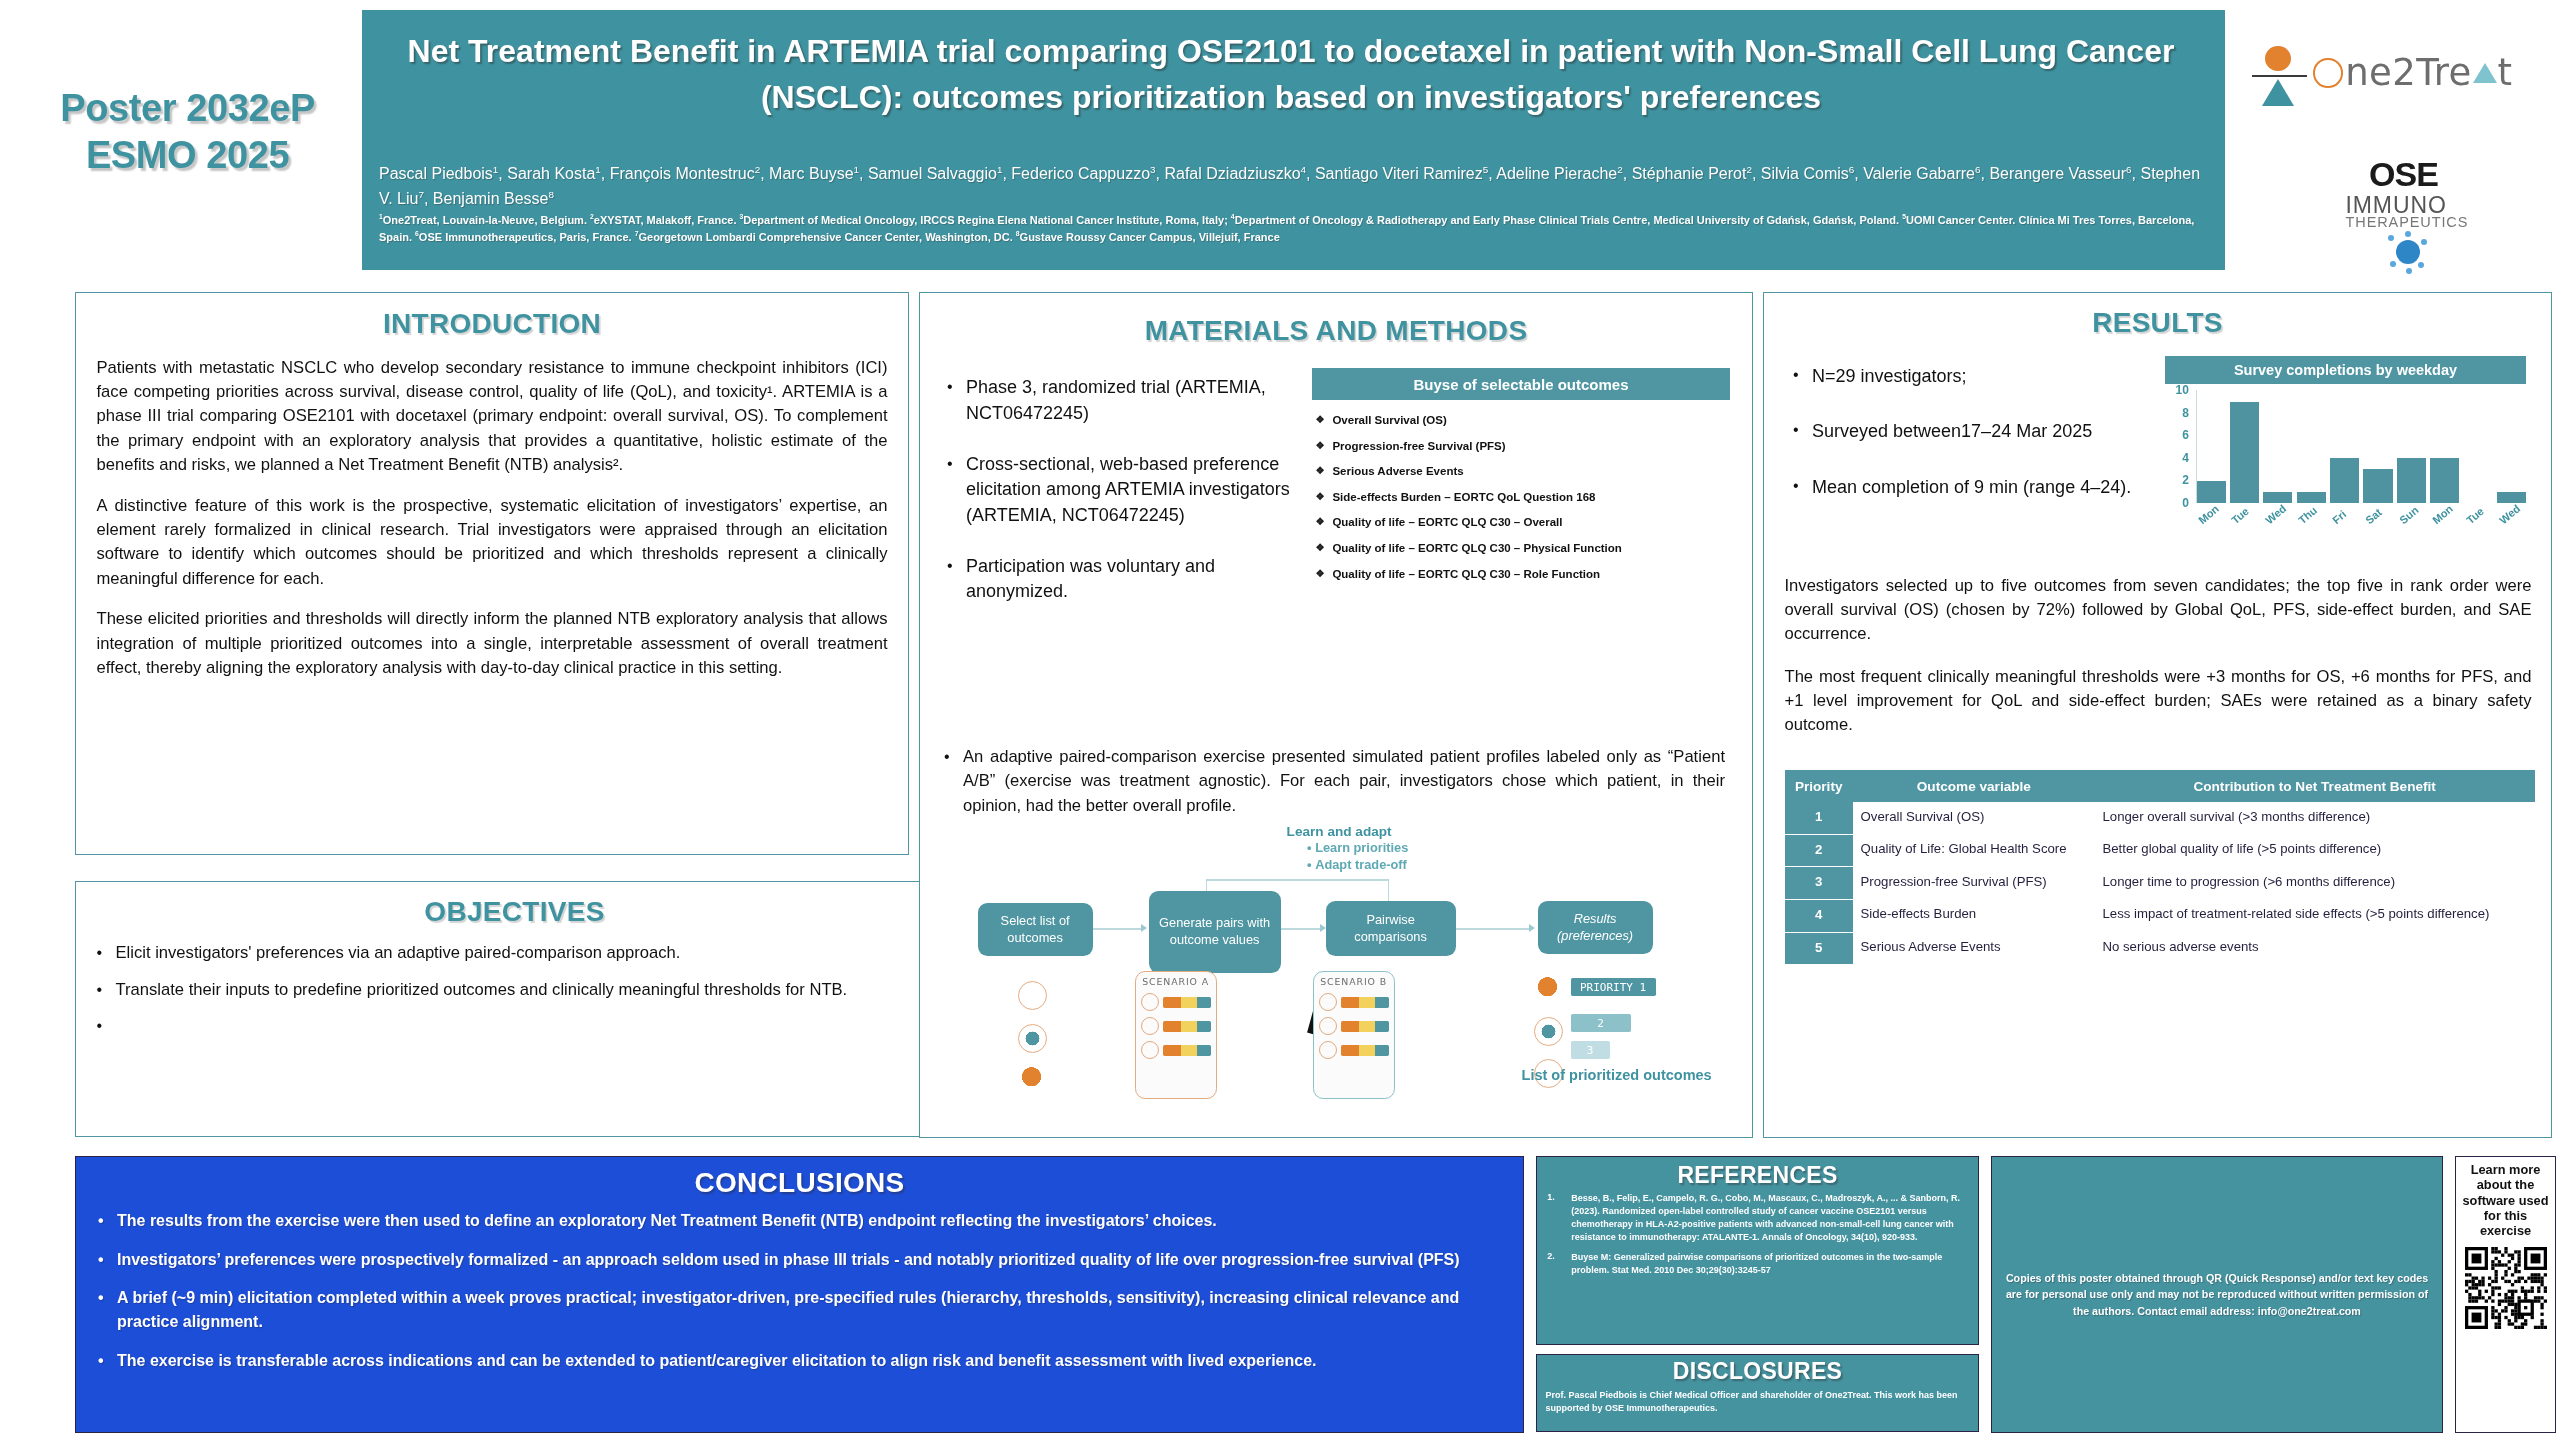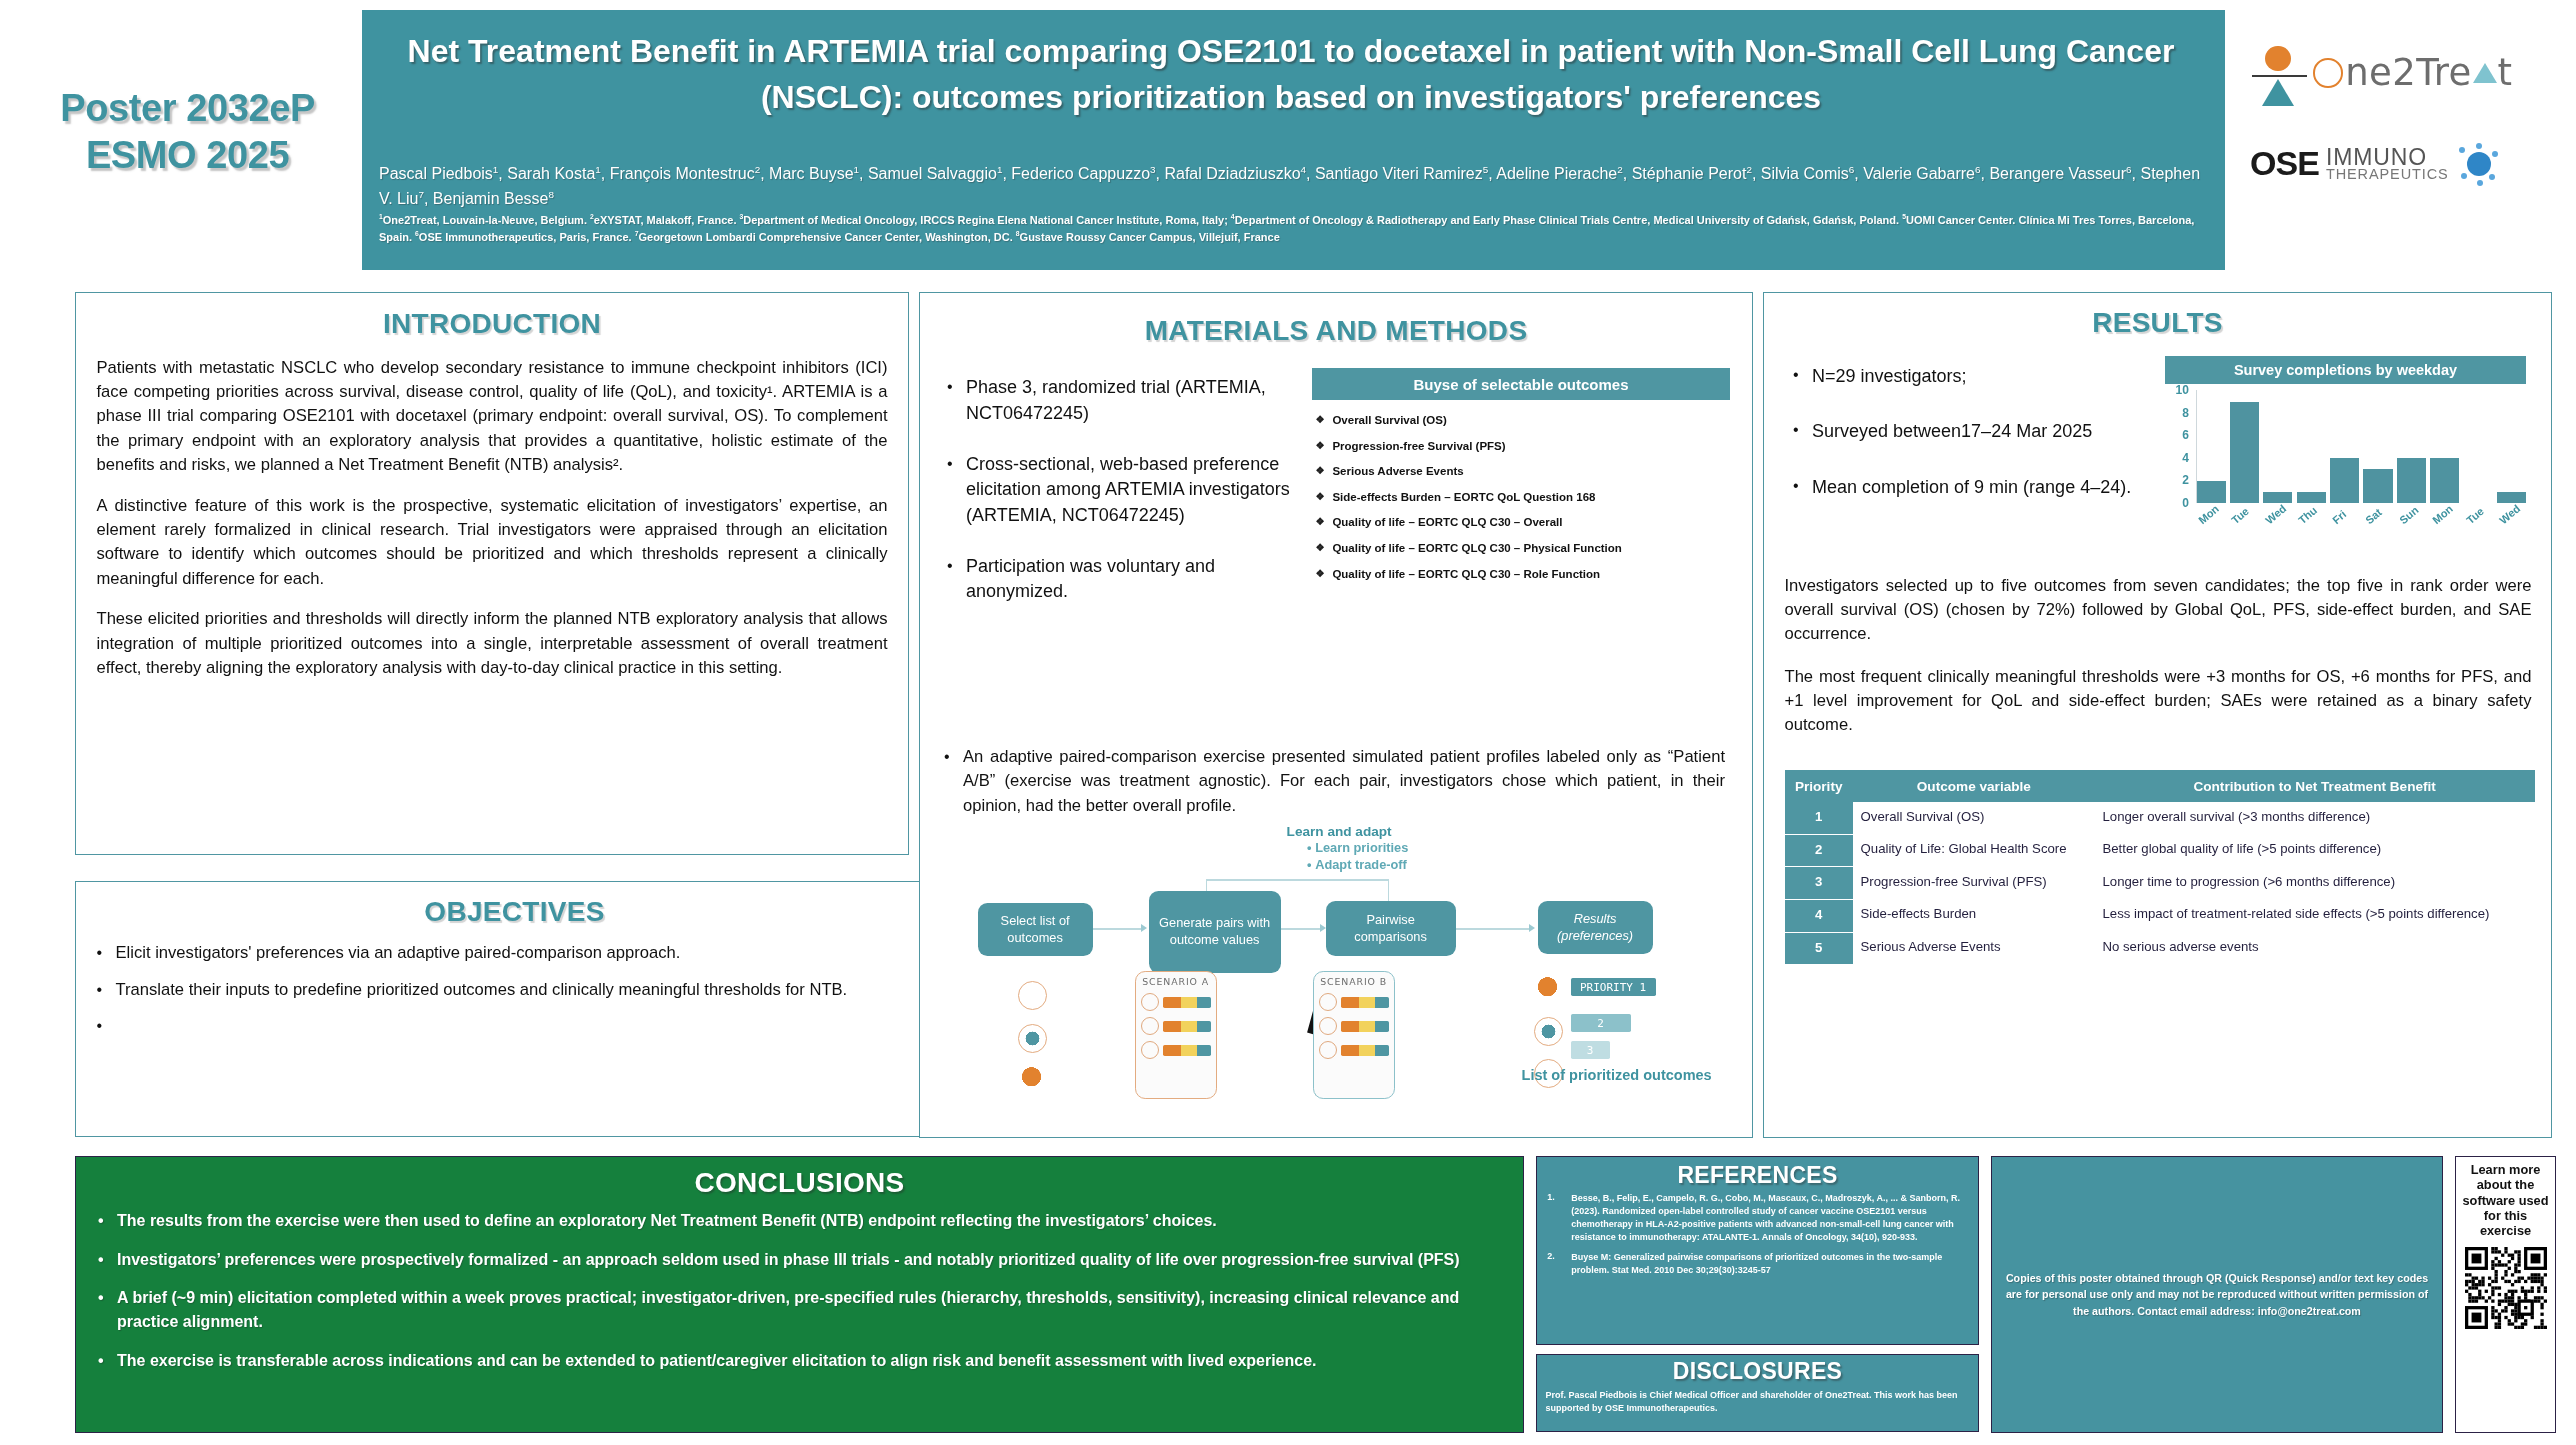--- a/index.html
+++ b/index.html
@@ -21,21 +21,21 @@
   
   #logo-block{position:absolute;left:2250px;top:19px;width:307px;height:230px;}
   .o2t-row{display:flex;align-items:center;height:77px;margin-top:15.3px;}
   .o2t-mark{position:relative;width:63px;height:68px;flex:0 0 63px;}
   .o2t-circle{position:absolute;left:15.3px;top:6.8px;width:25.6px;height:25.6px;border-radius:50%;background:#e2822e;}
   .o2t-bar{position:absolute;left:1.7px;top:36px;width:55px;height:2.6px;background:#3a3a3a;}
   .o2t-tri{position:absolute;left:12px;top:40px;width:0;height:0;border-left:16px solid transparent;border-right:16px solid transparent;border-bottom:27px solid #3f93a0;}
   .o2t-word{font-size:37px;color:#6d6d6d;letter-spacing:0.4px;font-family:"DejaVu Sans",sans-serif;display:flex;align-items:center;}
   .o2t-o{display:inline-block;width:25.6px;height:25.6px;border:2.1px solid #e2822e;border-radius:50%;margin-right:2.6px;}
   .o2t-delta{display:inline-block;width:0;height:0;border-left:12px solid transparent;border-right:12px solid transparent;border-bottom:20.5px solid #7fc3cf;margin:0 0.9px;}
-  .ose-row{display:flex;align-items:center;margin-top:31px;}
+  .ose-row{display:flex;align-items:center;margin-top:44px;flex-direction:column;}
   .ose-bold{font-size:34px;font-weight:bold;color:#1b1b1b;letter-spacing:-0.9px;}
   .ose-stack{margin-left:6.8px;line-height:.96;}
   .ose-l1{font-size:23px;color:#555;letter-spacing:0.9px;}
   .ose-l2{font-size:14.5px;color:#777;letter-spacing:0.9px;}
   .ose-virus{margin-left:8.5px;width:43px;height:43px;position:relative;}
   .ose-virus .vb{position:absolute;left:9.4px;top:9.4px;width:24px;height:24px;border-radius:50%;background:#2f86c7;}
   .ose-virus .sp{position:absolute;width:6px;height:6px;border-radius:50%;background:#5aa7dd;}
 
   
   .panel{position:absolute;background:#fff;border:1.7px solid #4f96a2;box-sizing:border-box;}
@@ -105,21 +105,21 @@
   .xlab{flex:1;font-size:11px;color:#3f93a0;font-weight:bold;transform:rotate(-40deg);transform-origin:top left;white-space:nowrap;}
   #res-paras{position:absolute;left:20.5px;top:281px;width:747px;}
   #res-paras p{margin:0 0 19px;font-size:16.6px;line-height:1.45;text-align:justify;color:#111;}
   #res-table{position:absolute;left:20.5px;top:477px;width:750px;border-collapse:collapse;}
   #res-table th{background:#4f96a2;color:#fff;font-size:13.6px;font-weight:bold;padding:8.5px 5.1px;text-align:center;}
   #res-table td{font-size:13.2px;color:#231f3d;padding:6px 7.7px;vertical-align:top;line-height:1.3;}
   #res-table td.pri{background:#4f96a2;color:#fff;text-align:center;font-weight:bold;width:53px;vertical-align:bottom;padding-bottom:8.5px;}
   #res-table tr td.pri{border-bottom:1.7px solid #fff;}
 
   
-  #p-conc{left:75px;top:1156px;width:1449px;height:277px;background:#15803d;border:1.7px solid #2c2246;box-sizing:border-box;padding:6.8px 22px;position:absolute;}
+  #p-conc{left:75px;top:1156px;width:1449px;height:277px;background:#1d4ed8;border:1.7px solid #2c2246;box-sizing:border-box;padding:6.8px 22px;position:absolute;}
   #p-conc .panel-title{color:#fff;margin:3.4px 0 10.2px;text-shadow:1.7px 1.7px 1.7px rgba(40,40,40,.4);}
   #p-conc .bullet-row{margin-bottom:14.5px;}
   #p-conc .bullet-dot,#p-conc .bullet-txt{color:#fff;font-weight:bold;font-size:16px;line-height:1.5;text-align:left;
       text-shadow:0.9px 0.9px 0.9px rgba(30,30,30,.3);}
 
   
   #p-ref{left:1536px;top:1156px;width:443px;height:189px;background:#4693a0;border:1.7px solid #2c2246;box-sizing:border-box;padding:3.4px 10.2px;position:absolute;}
   #p-ref .panel-title{color:#fff;font-size:23px;margin:1.7px 0 3.4px;text-shadow:1.7px 1.7px 1.7px rgba(40,40,40,.4);}
   .ref-row{display:flex;margin-bottom:7.7px;}
   .ref-num{flex:0 0 24px;color:#fff;font-size:9px;font-weight:bold;}

